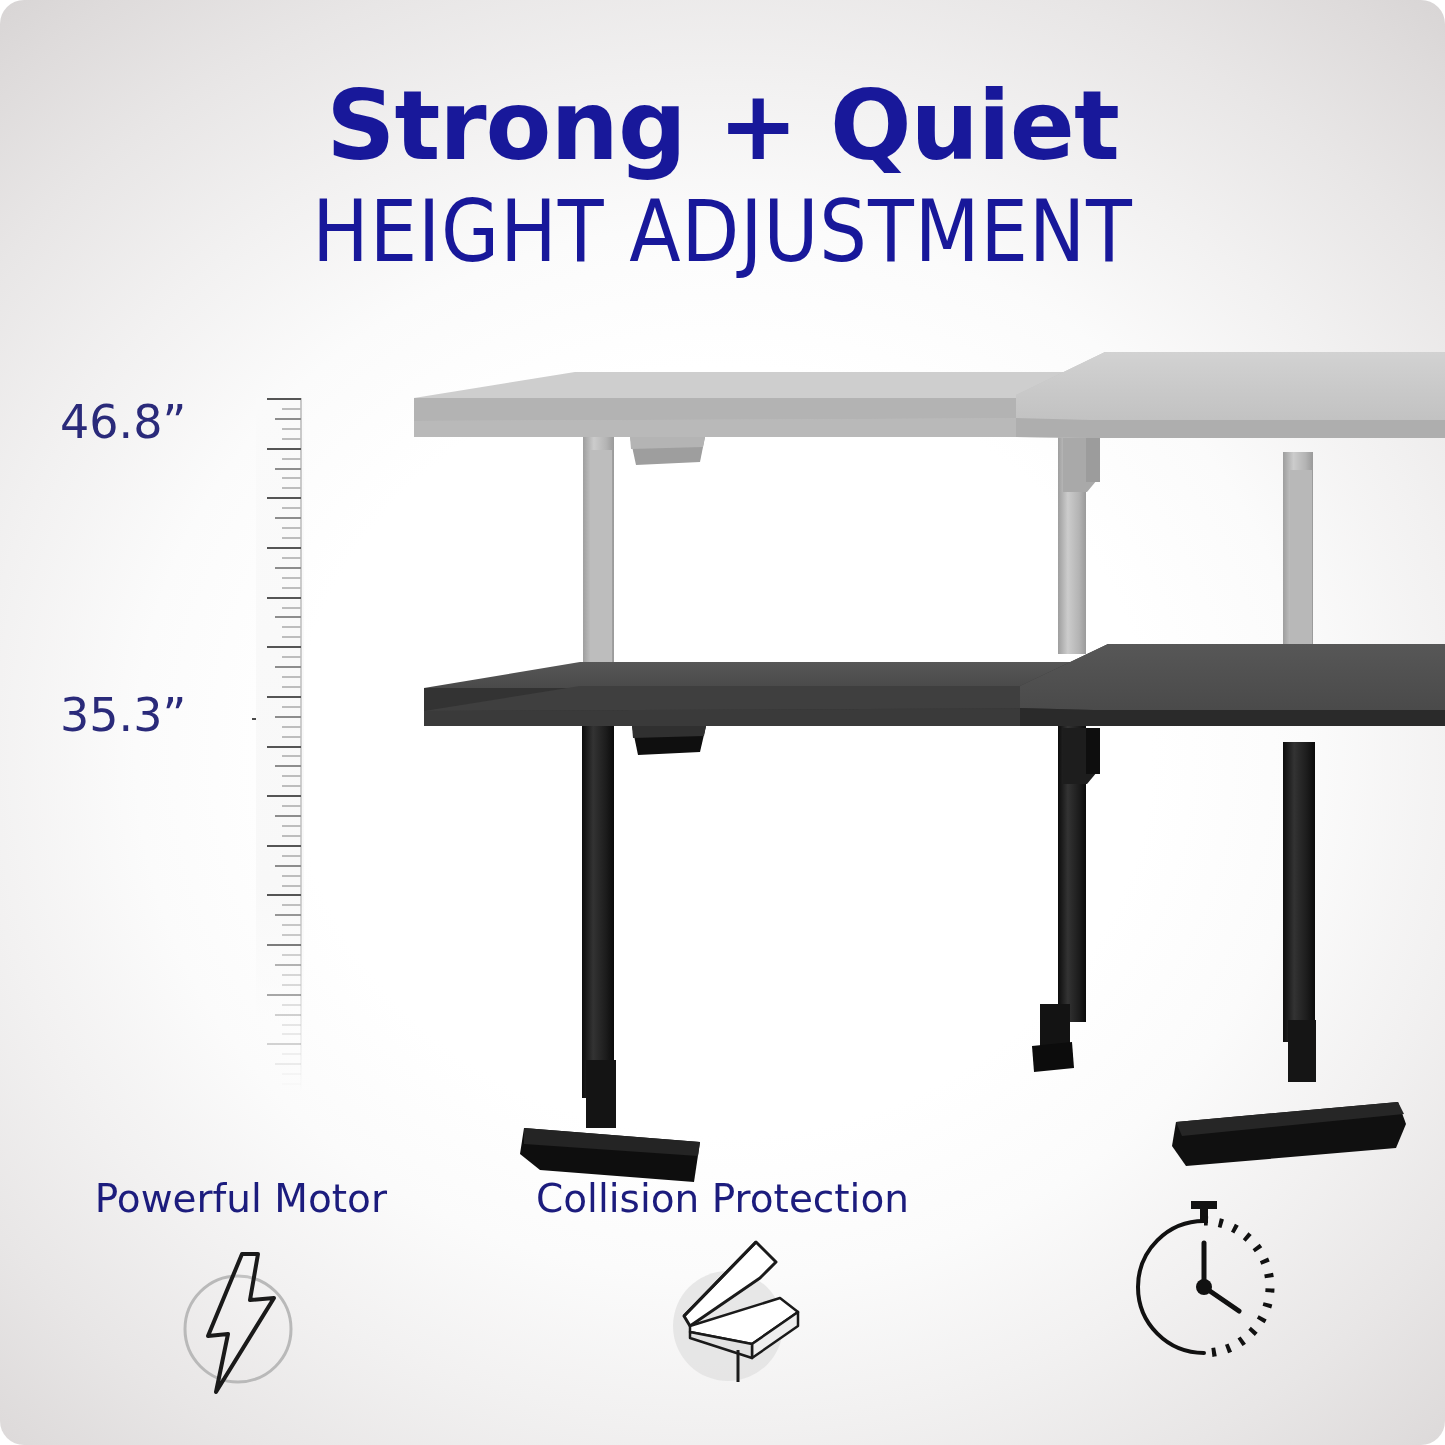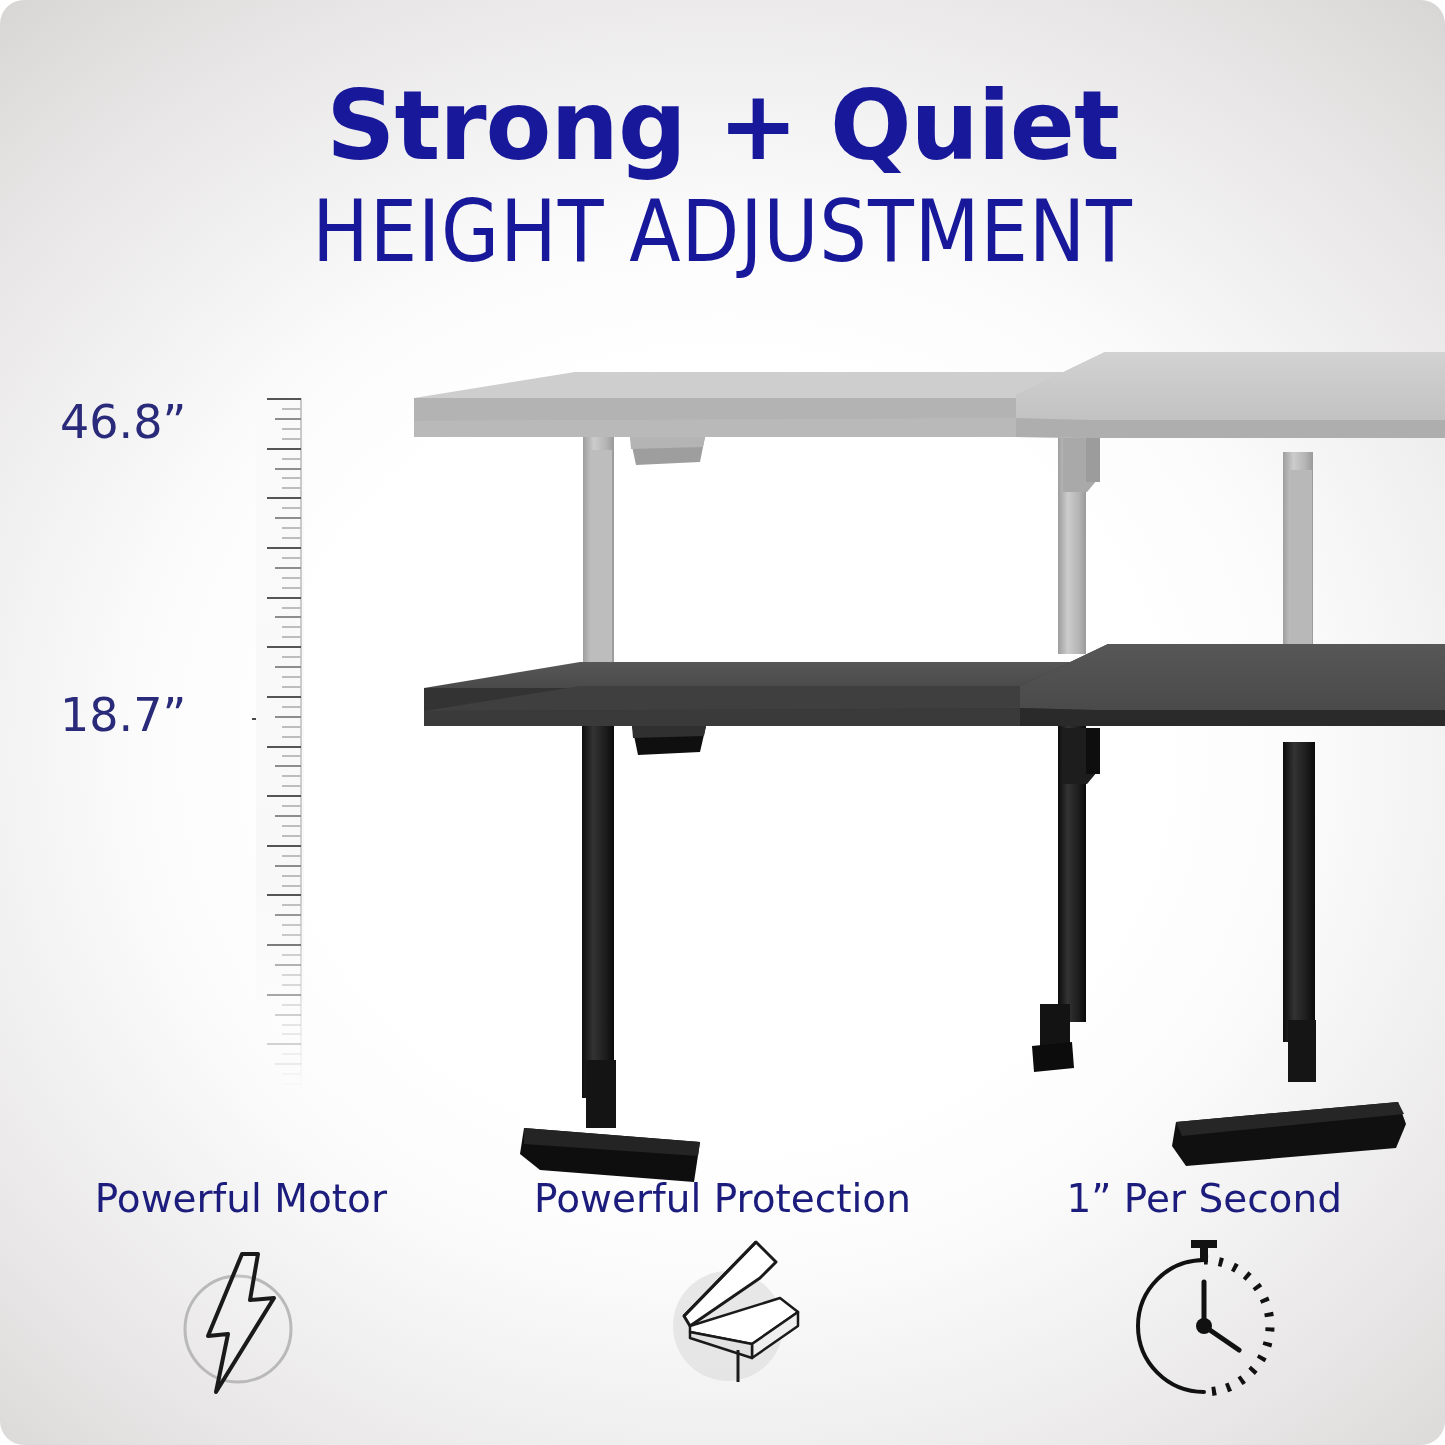--- a/index.html
+++ b/index.html
@@ -154,21 +154,21 @@
 
 <div id="canvas">
 
   <div class="headline-block">
     <div class="headline-1">Strong + Quiet</div>
     <div class="headline-2">HEIGHT ADJUSTMENT</div>
   </div>
 
   <div class="measure-label" id="measure-top">46.8”</div>
 
-  <div class="measure-label" id="measure-bottom">18.7”</div>
+  <div class="measure-label" id="measure-bottom">35.3”</div>
 
   <div class="leader" style="left:252px; top:718px; width:46px;"></div>
 
   <div id="ruler">
     <div class="spine"></div>
   <div class="tick major" style="top: 0px; opacity: 1;"></div>
       <div class="tick minor" style="top: 10px; opacity: 1;"></div>
       <div class="tick mid" style="top: 20px; opacity: 1;"></div>
       <div class="tick minor" style="top: 30px; opacity: 1;"></div>
       <div class="tick minor" style="top: 40px; opacity: 1;"></div>
@@ -350,39 +350,38 @@
       <div class="feature-label">Powerful Motor</div>
       <div class="feature-icon">
         <svg viewBox="0 0 190 175" width="190" height="175">
           <circle cx="92" cy="95" r="53" fill="none" stroke="#b9b9b9" stroke-width="3"></circle>
           <path d="M96 20 L112 20 L104 66 L128 64 L70 158 L82 100 L62 102 Z" fill="#ffffff" fill-opacity="0.15" stroke="#1a1a1a" stroke-width="4" stroke-linejoin="round" stroke-linecap="round"></path>
         </svg>
       </div>
     </div>
 
     <div class="feature">
-      <div class="feature-label">Powerful Protection</div>
+      <div class="feature-label">Collision Protection</div>
       <div class="feature-icon">
         <svg viewBox="0 0 190 175" width="190" height="175">
           <circle cx="100" cy="92" r="55" fill="#e0e0e0" fill-opacity="0.75" stroke="none"></circle>
 
           <path d="M56 82 L128 8 L148 28 L132 44 L62 92 Z" fill="#ffffff" stroke="#1a1a1a" stroke-width="3" stroke-linejoin="round"></path>
           <path d="M56 82 L128 8" fill="none" stroke="#1a1a1a" stroke-width="3"></path>
 
           <path d="M62 92 L152 64 L170 78 L124 110 L62 98 Z" fill="#ffffff" stroke="#1a1a1a" stroke-width="2.5" stroke-linejoin="round"></path>
           <path d="M124 110 L124 124 L170 92 L170 78 Z" fill="#efefef" stroke="#1a1a1a" stroke-width="2.5" stroke-linejoin="round"></path>
           <path d="M62 98 L62 104 L124 124 L124 110 Z" fill="#e2e2e2" stroke="#1a1a1a" stroke-width="2.5" stroke-linejoin="round"></path>
 
           <line x1="110" y1="116" x2="110" y2="148" stroke="#1a1a1a" stroke-width="3"></line>
         </svg>
       </div>
     </div>
 
     <div class="feature">
-      <div class="feature-label">1” Per Second</div>
       <div class="feature-icon">
         <svg viewBox="0 0 190 175" width="190" height="175">
 
           <rect x="82" y="6" width="26" height="8" fill="#111"></rect>
           <rect x="91" y="6" width="8" height="22" fill="#111"></rect>
 
           <path d="M95 26 A 66 66 0 1 0 95 158" fill="none" stroke="#111" stroke-width="4" stroke-linecap="round"></path>
 
           <path d="M95 26 A 66 66 0 0 1 95 158" fill="none" stroke="#111" stroke-width="9" stroke-dasharray="4 11" stroke-linecap="butt"></path>
 

